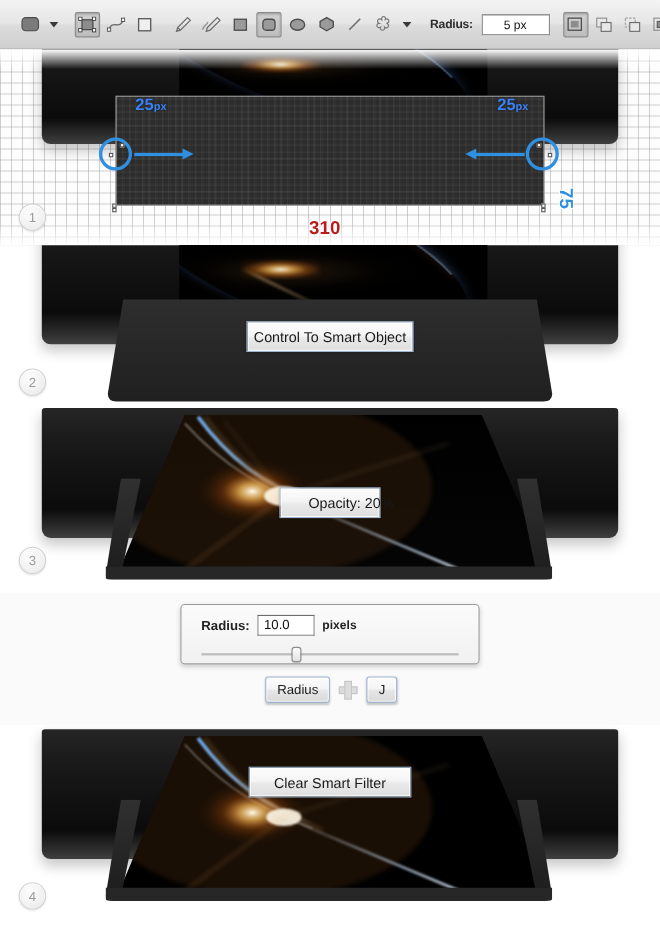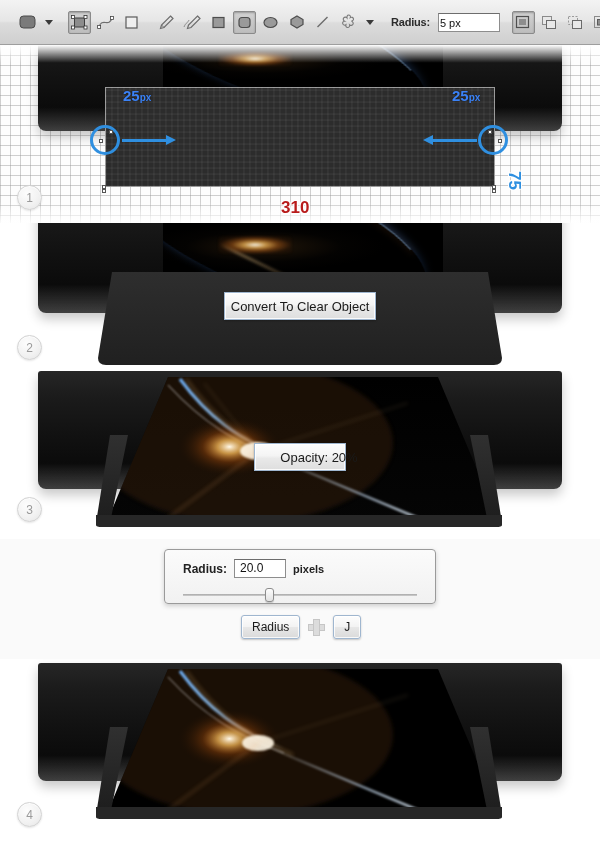--- a/index.html
+++ b/index.html
@@ -40,21 +40,21 @@
   }
   .tb-caret {
     width: 0; height: 0; margin-left: 3px; margin-right: 3px;
     border-left: 4px solid transparent; border-right: 4px solid transparent;
     border-top: 5px solid #3a3a3a;
   }
   .tb-label { font-size: 11px; font-weight: bold; color: #2b2b2b; margin: 0 5px 0 2px; letter-spacing: -.2px; }
   .tb-input {
     height: 19px; width: 62px; background: #fff; border: 1px solid #8d8d8d;
     border-top-color: #6d6d6d;
-    font-size: 11px; color: #111; padding: 0 1px; line-height: 18px;
+    font-size: 11px; color: #111; padding: 0 19px; line-height: 18px;
   }
 
   
   .sheet { position: absolute; left: 0; top: 45px; width: 600px; height: 809px; background: #fff; }
 
   
   .panel { position: relative; width: 600px; overflow: hidden; background: #fff; }
   .gridbg {
     position: absolute; inset: 0;
     background-color: #fdfdfd;
@@ -445,21 +445,21 @@
       <svg style="position:absolute; left:90px; top:49px;" width="420" height="95" viewBox="0 0 420 95">
         <defs>
           <linearGradient id="tg2" x1="0" y1="0" x2="0" y2="1">
             <stop offset="0%" stop-color="#2e2e2e"></stop>
               <stop offset="100%" stop-color="#202020"></stop>
           </linearGradient>
         </defs>
         <path d="M22,0 L398,0 L412,86 Q412,93 404,93 L16,93 Q8,93 8,86 Z" fill="url(#tg2)"></path>
       </svg>
 
-      <div class="ui-btn" style="left:224px; top:306px; width:152px; height:28px; margin-top:-237px;">Convert To Clear Object</div>
+      <div class="ui-btn" style="left:224px; top:306px; width:152px; height:28px; margin-top:-237px;">Control To Smart Object</div>
 
       <div class="step-badge" style="left:17px; top:112px;">2</div>
     </div>
 
     <div class="panel-sep" style="top:338px;"></div>
 
     <div class="panel" style="height:168px;">
       <div class="monitor" style="left:38px; top:0px; width:524px; height:118px;">
         <div class="mon-body" style="height:118px;"></div>
       </div>
@@ -529,21 +529,21 @@
 
       <div class="step-badge" style="left:17px; top:126px;">3</div>
     </div>
 
     <div class="panel-sep" style="top:506px;"></div>
 
     <div class="panel" style="height:120px; background:#fafafa;">
       <div class="dlg" style="left:164px; top:66px; width:272px; height:55px; margin-top:-56px;">
         <div class="dlg-row">
           <span class="dlg-label">Radius:</span>
-          <div class="dlg-input">20.0</div>
+          <div class="dlg-input">10.0</div>
           <span class="dlg-unit">pixels</span>
         </div>
         <div class="slider">
           <div class="slider-track"></div>
           <div class="slider-thumb" style="left:82px;"></div>
         </div>
       </div>
 
       <div class="keys" style="left:241px; top:76px;">
         <div class="keycap">Radius</div>
@@ -610,18 +610,19 @@
           <linearGradient id="rail4" x1="0" y1="0" x2="0" y2="1">
             <stop offset="0%" stop-color="#303030"></stop>
               <stop offset="100%" stop-color="#1d1d1d"></stop>
           </linearGradient>
         </defs>
         <path d="M14,0 L32,0 L14,88 L0,88 Z" fill="url(#rail4)"></path>
         <path d="M374,0 L392,0 L406,88 L392,88 Z" fill="url(#rail4)"></path>
         <path d="M0,80 L406,80 L406,90 Q406,92 400,92 L6,92 Q0,92 0,90 Z" fill="#272727"></path>
       </svg>
 
+      <div class="ui-btn" style="left:226px; top:38px; width:148px; height:28px;">Clear Smart Filter</div>
 
       <div class="step-badge" style="left:17px; top:143px;">4</div>
     </div>
 
   </div>
 </div>
 
 </body></html>

